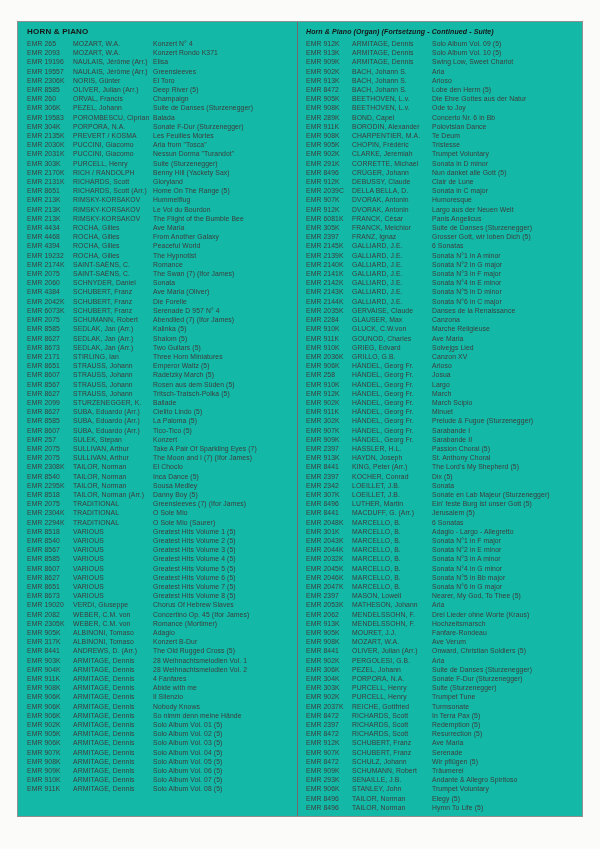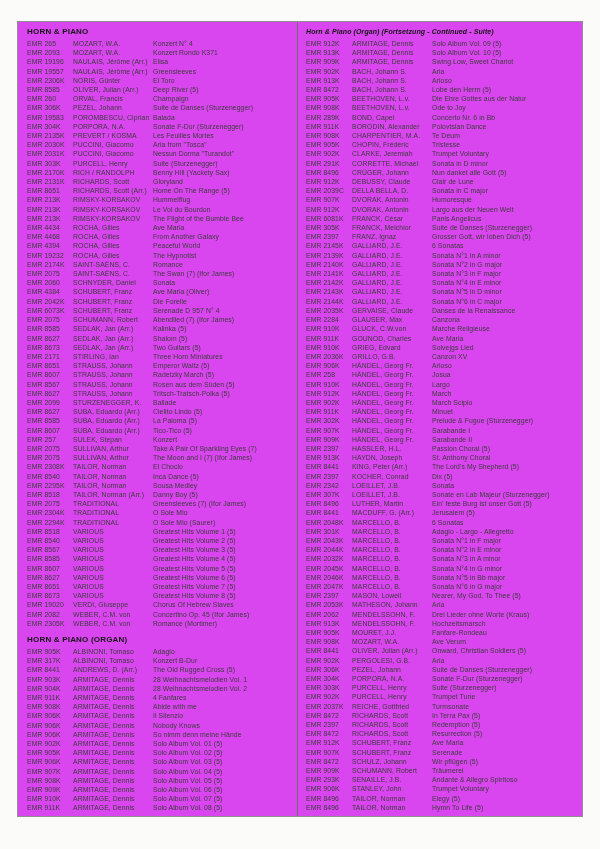--- a/index.html
+++ b/index.html
@@ -8,21 +8,21 @@
     background: #fbfbfa;
     font-family: "Liberation Sans", sans-serif;
     position: relative;
     overflow: hidden;
   }
   .catalog-box {
     position: absolute;
     left: 17px; top: 21px;
     width: 566px; height: 796px;
     border: 1.5px solid #8f8f8f;
-    background: #d946ef;
+    background: #14b8a6;
   }
   .column-divider {
     position: absolute;
     left: 279px; top: 0; bottom: 0;
     width: 1px;
     background: #6e6e6e;
   }
   .col {
     position: absolute;
     top: 4px; bottom: 3px;
@@ -376,21 +376,20 @@
       <div class="row">
         <span class="num">EMR 2082</span>
         <span class="composer">WEBER, C.M. von</span>
         <span class="title">Concertino Op. 45 (Ifor James)</span>
       </div>
       <div class="row">
         <span class="num">EMR 2305K</span>
         <span class="composer">WEBER, C.M. von</span>
         <span class="title">Romance (Mortimer)</span>
       </div>
-      <div class="sec-header gapped">HORN &amp; PIANO (ORGAN)</div>
       <div class="row">
         <span class="num">EMR 905K</span>
         <span class="composer">ALBINONI, Tomaso</span>
         <span class="title">Adagio</span>
       </div>
       <div class="row">
         <span class="num">EMR 317K</span>
         <span class="composer">ALBINONI, Tomaso</span>
         <span class="title">Konzert B-Dur</span>
       </div>

